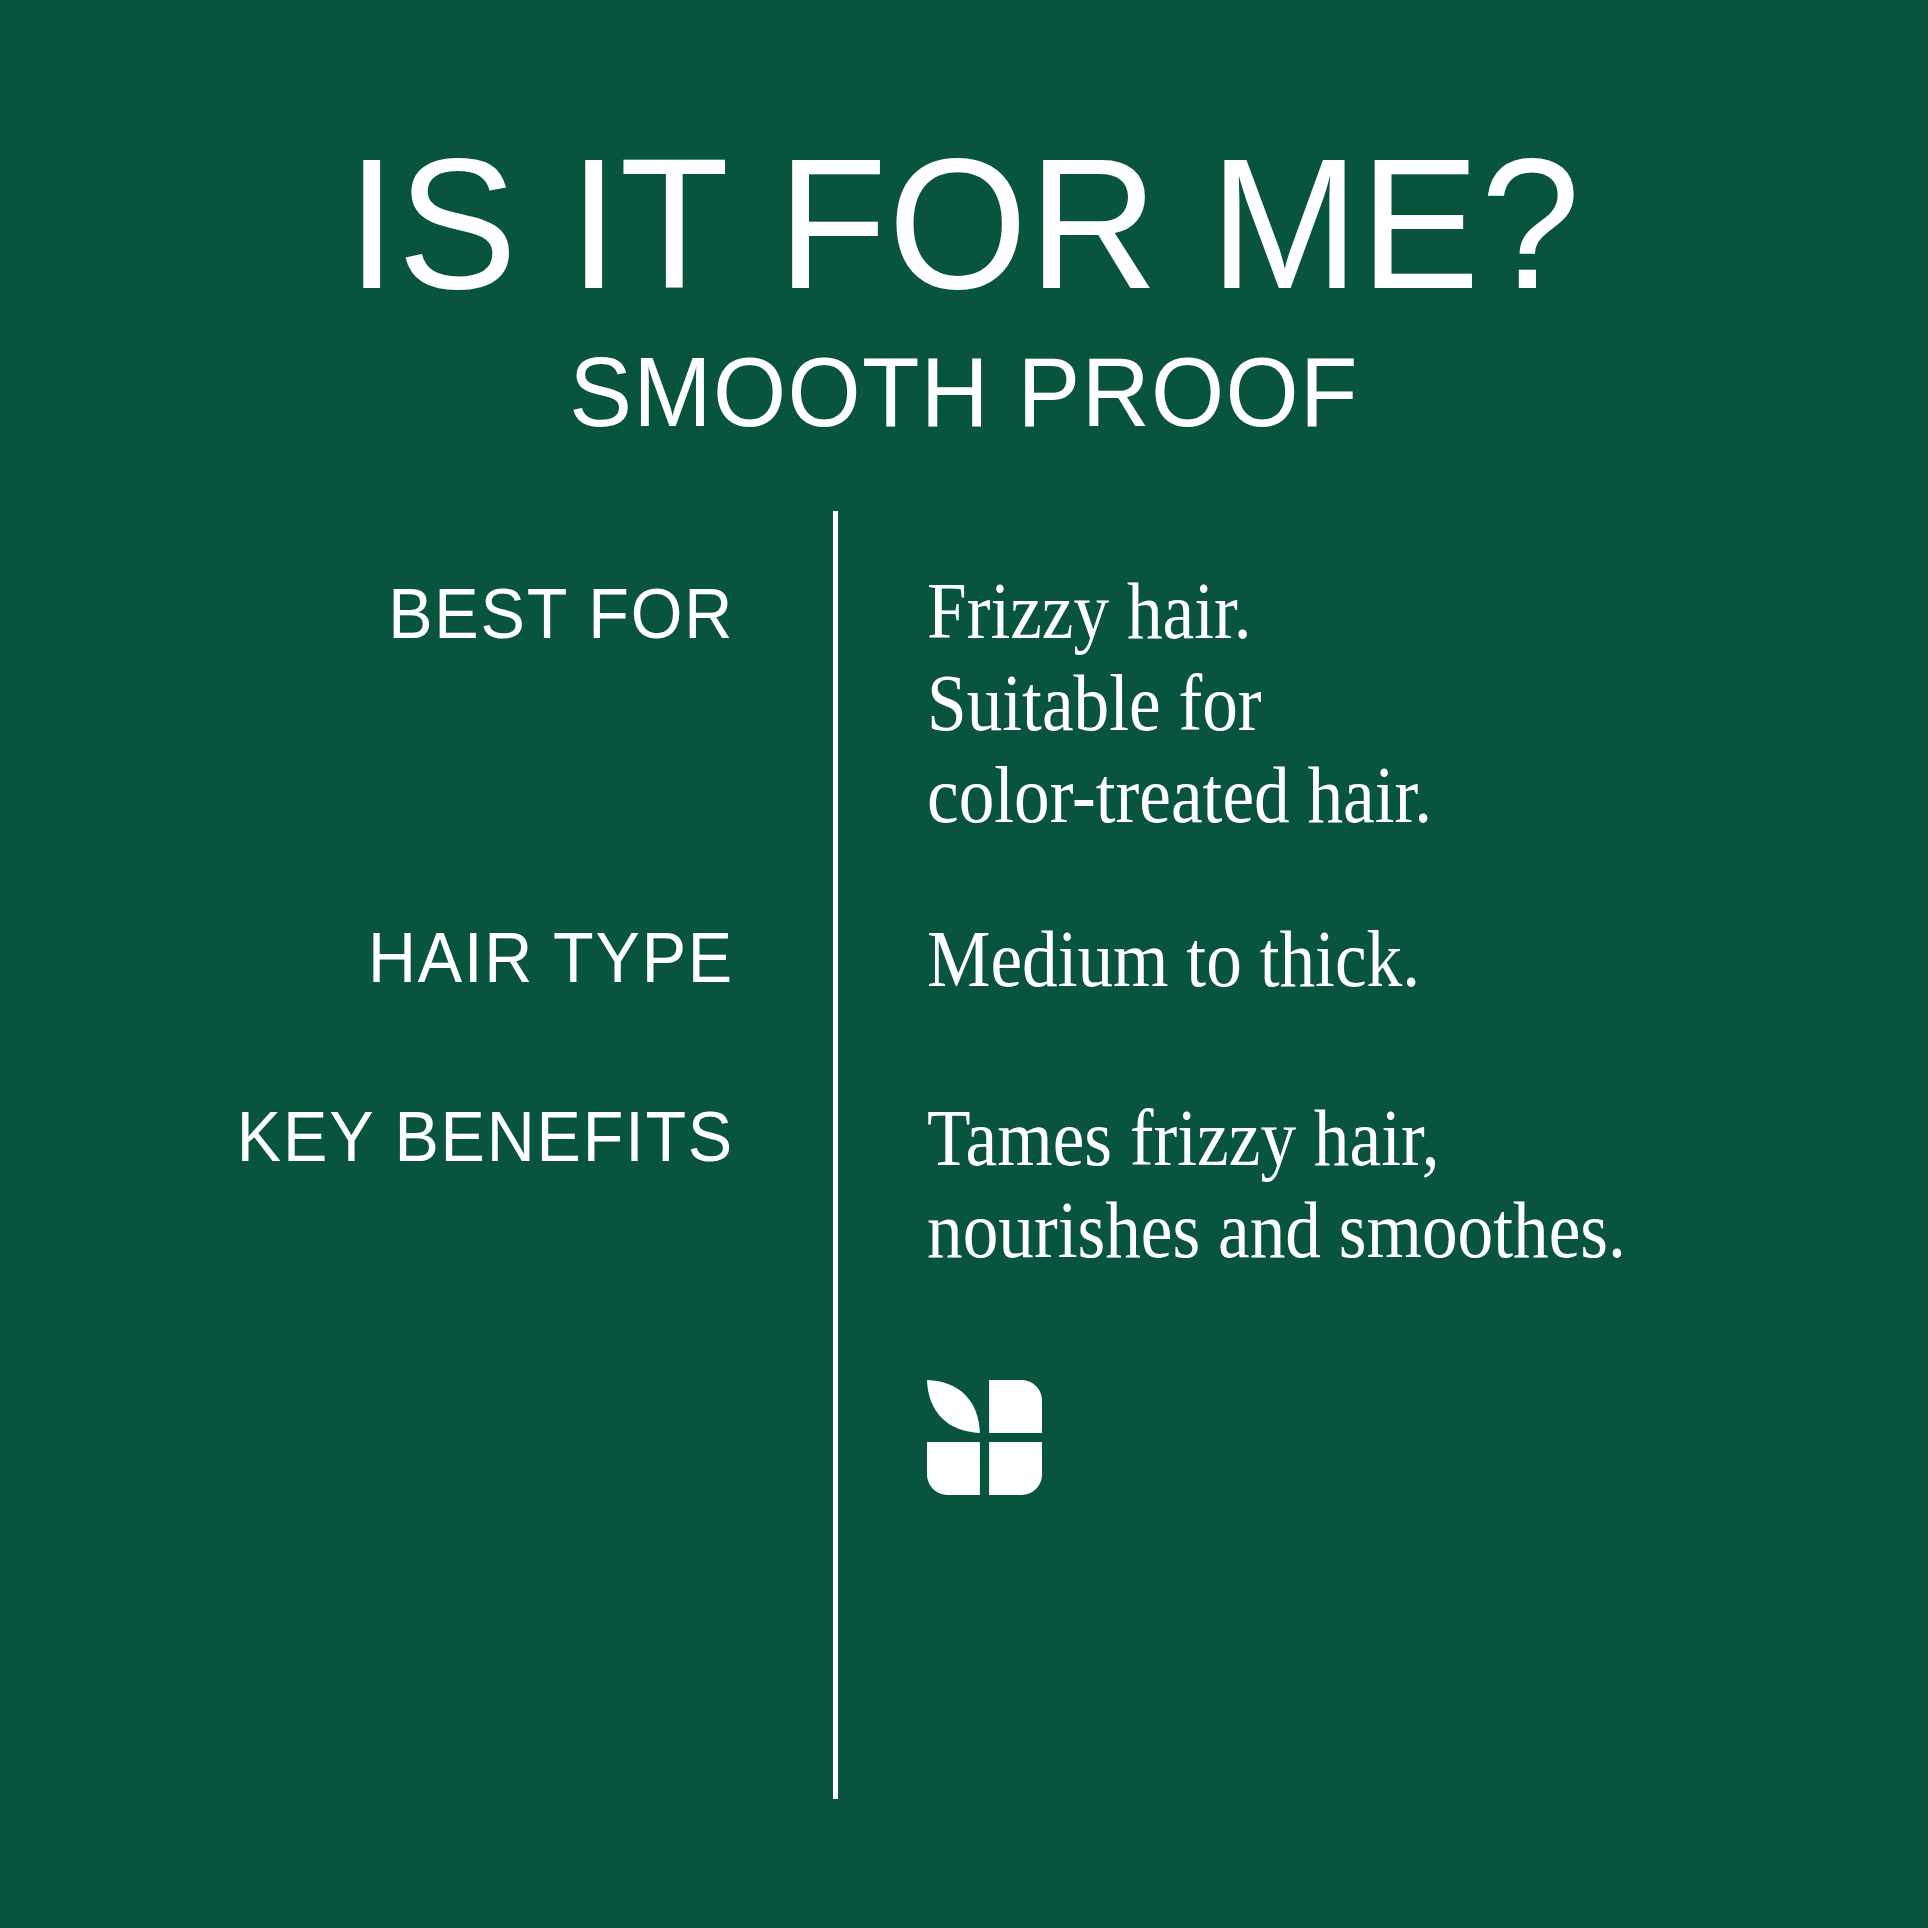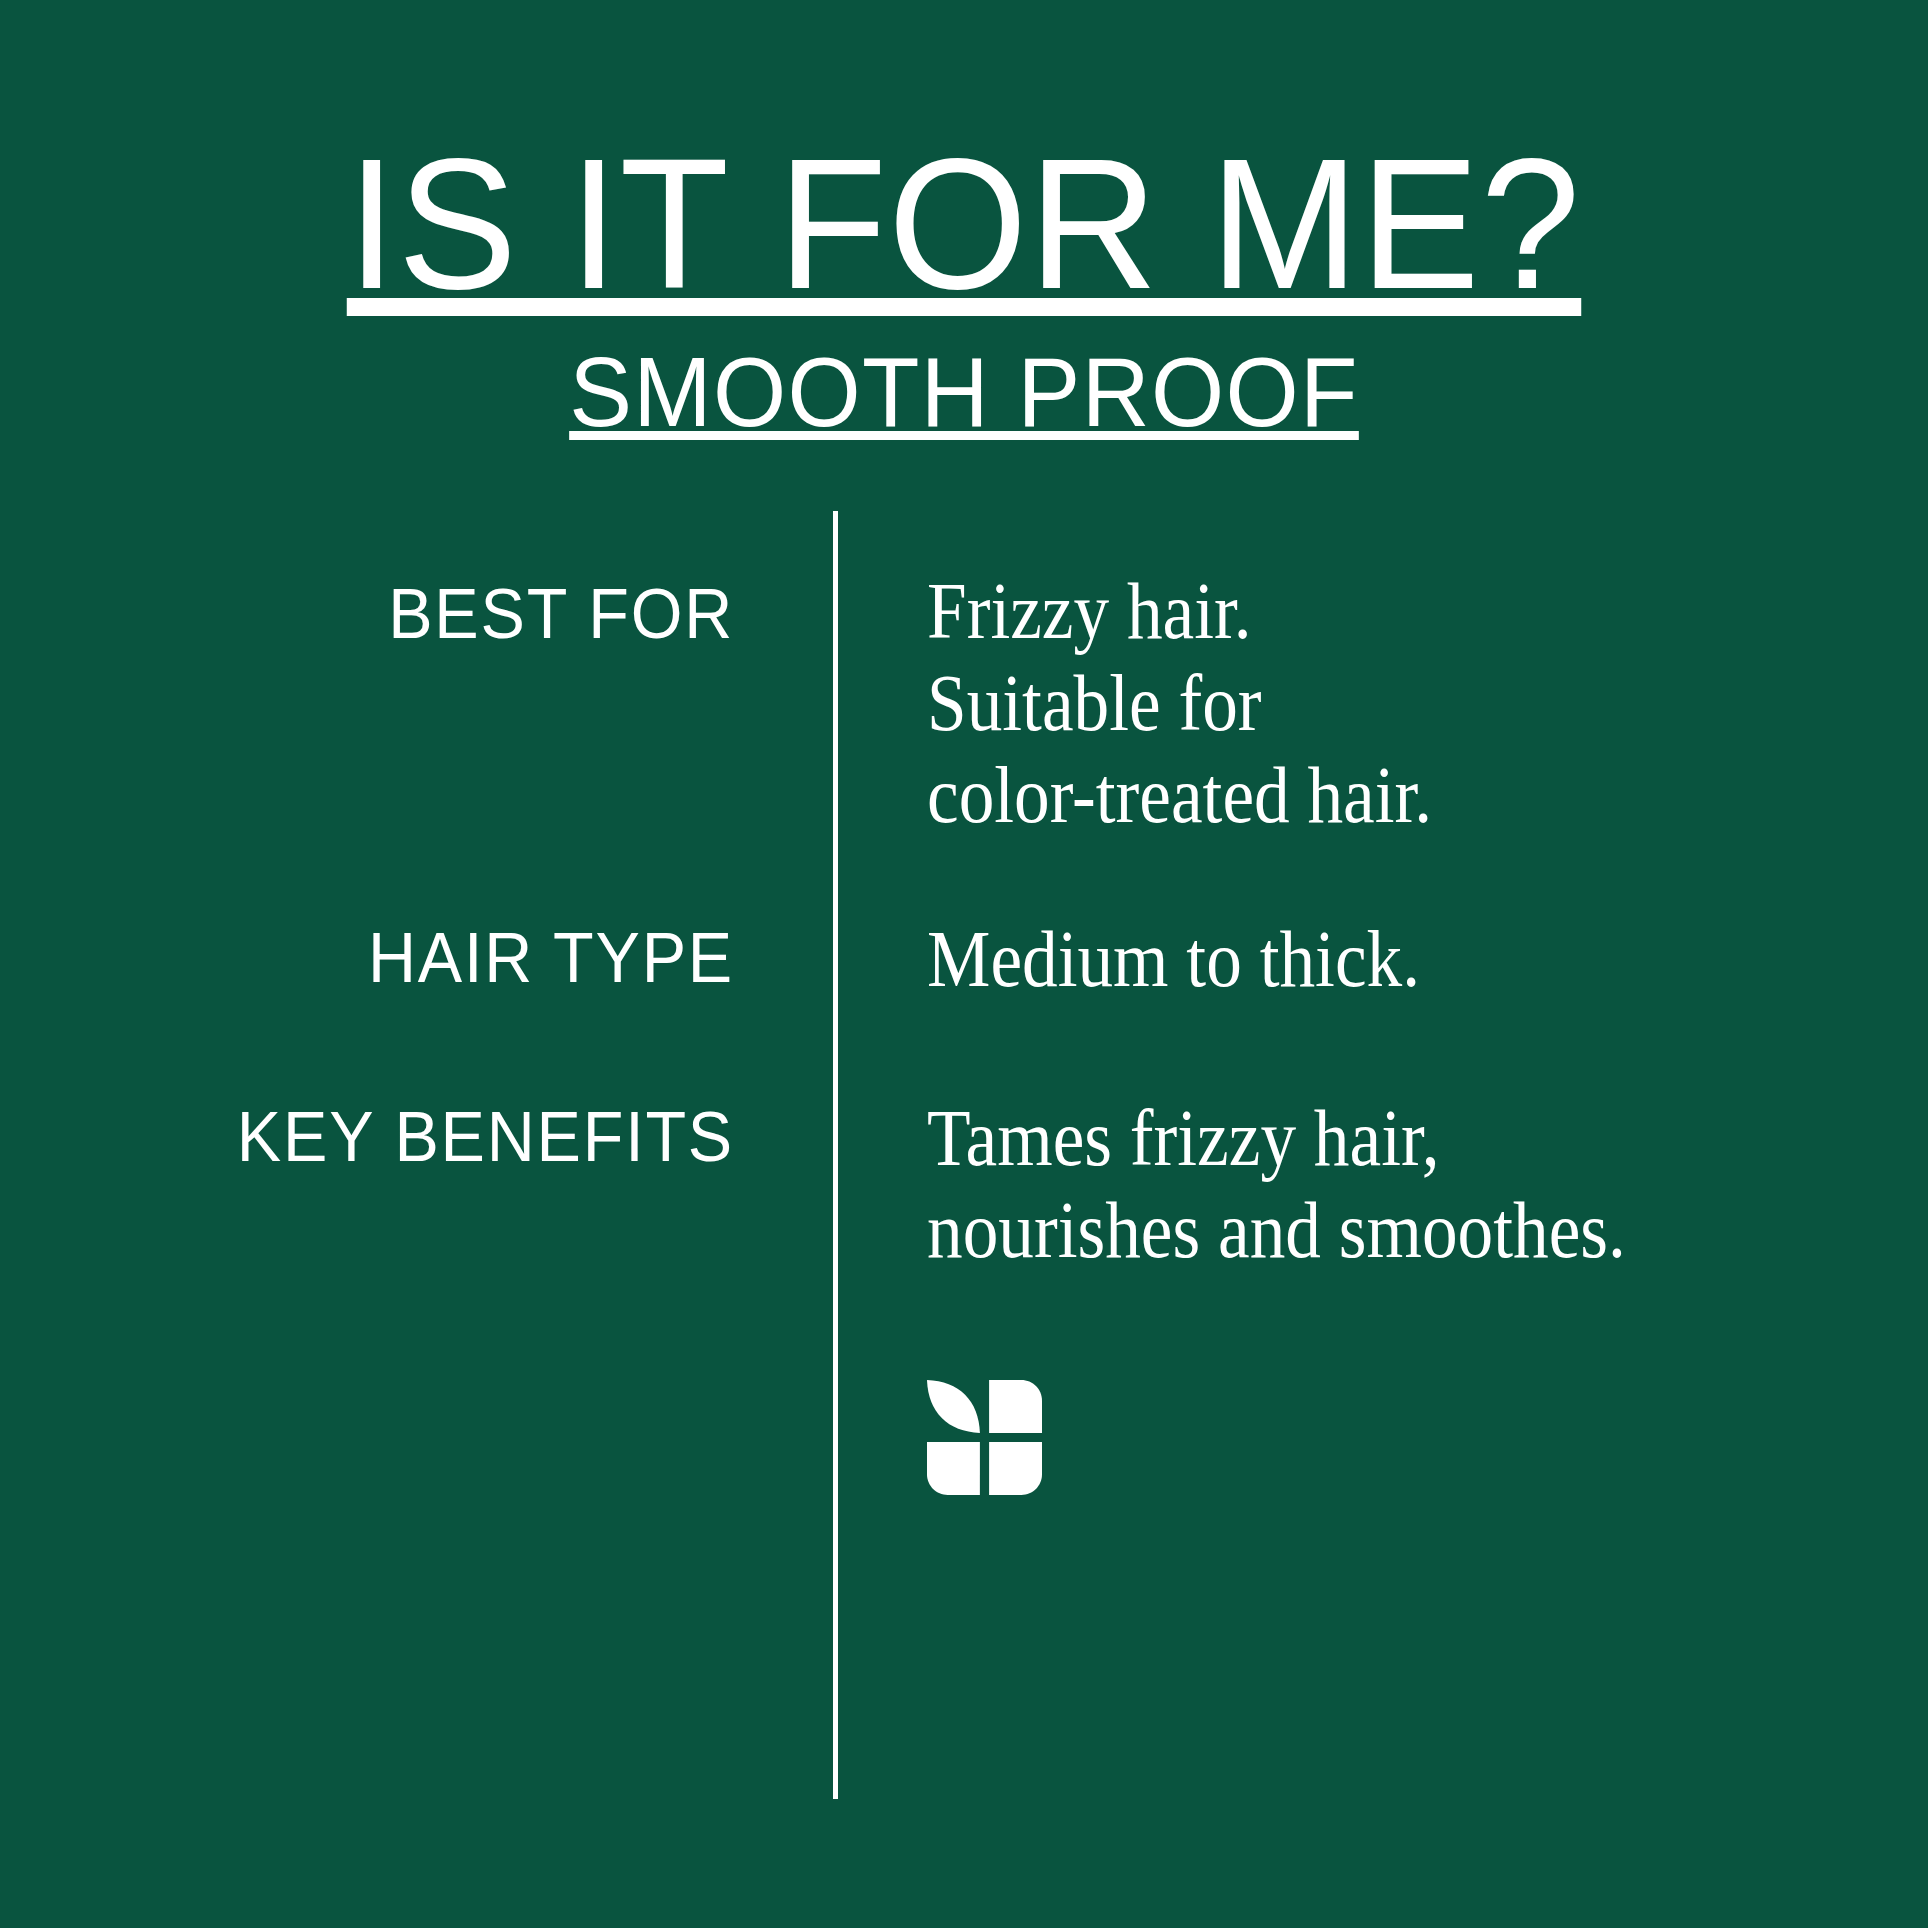--- a/index.html
+++ b/index.html
@@ -19,21 +19,20 @@
     -webkit-font-smoothing: antialiased;
   }
 
   
   .header {
     position: absolute;
     left: 0;
     right: 0;
     top: 132px;
     text-align: center;
-    text-decoration: underline;
   }
   .title {
     font-family: "Liberation Sans", sans-serif;
     font-weight: 400;
     font-size: 185px;
     line-height: 185px;
     letter-spacing: 0.9px;
     color: #ffffff;
     margin: 0;
     transform: scaleX(0.97);

